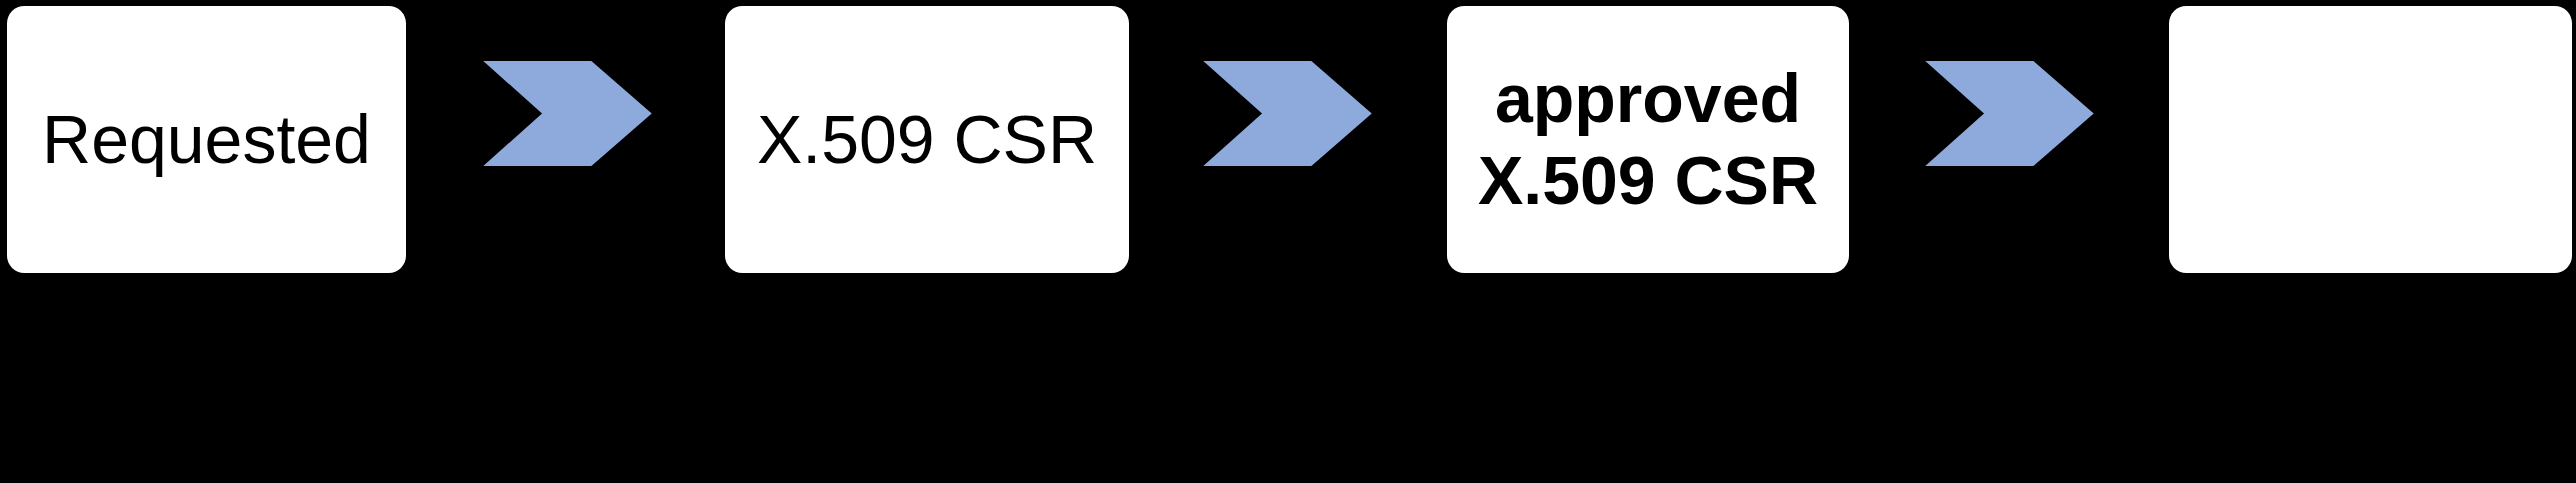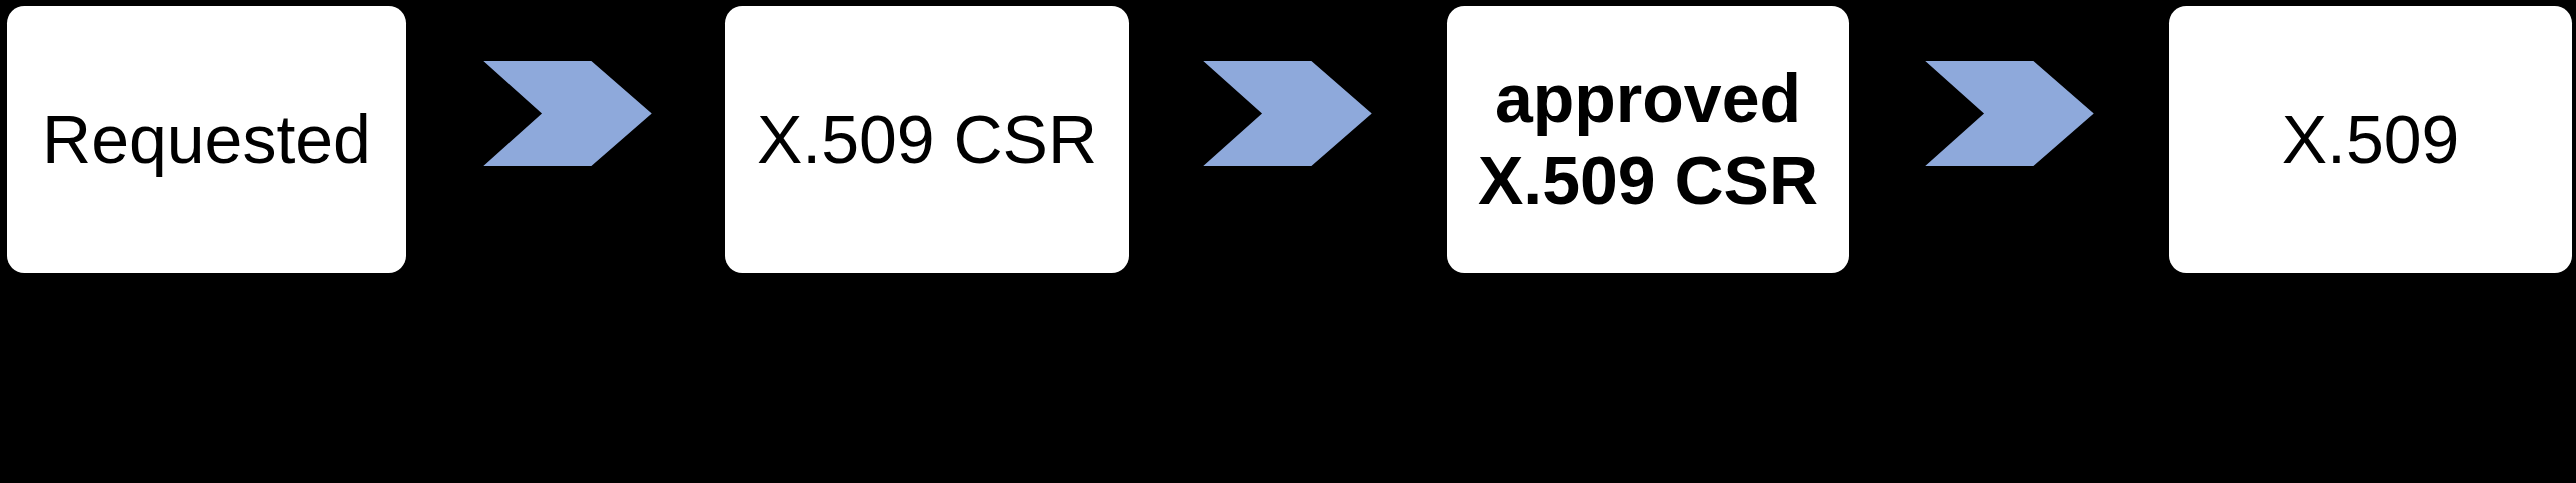--- a/index.html
+++ b/index.html
@@ -71,17 +71,16 @@
   <div class="step-box box-3">
     <div class="line">approved</div>
     <div class="line">X.509 CSR</div>
   </div>
 
   <svg class="chevron chev-3" viewBox="0 0 215 134" aria-hidden="true">
     <polygon points="0,0 138,0 215,67 138,134 0,134 75,67" fill="#8ea9db"></polygon>
   </svg>
 
   <div class="step-box box-4">
-    <div class="line">X.509</div>
   </div>
 
 </div>
 
 
 </body></html>

